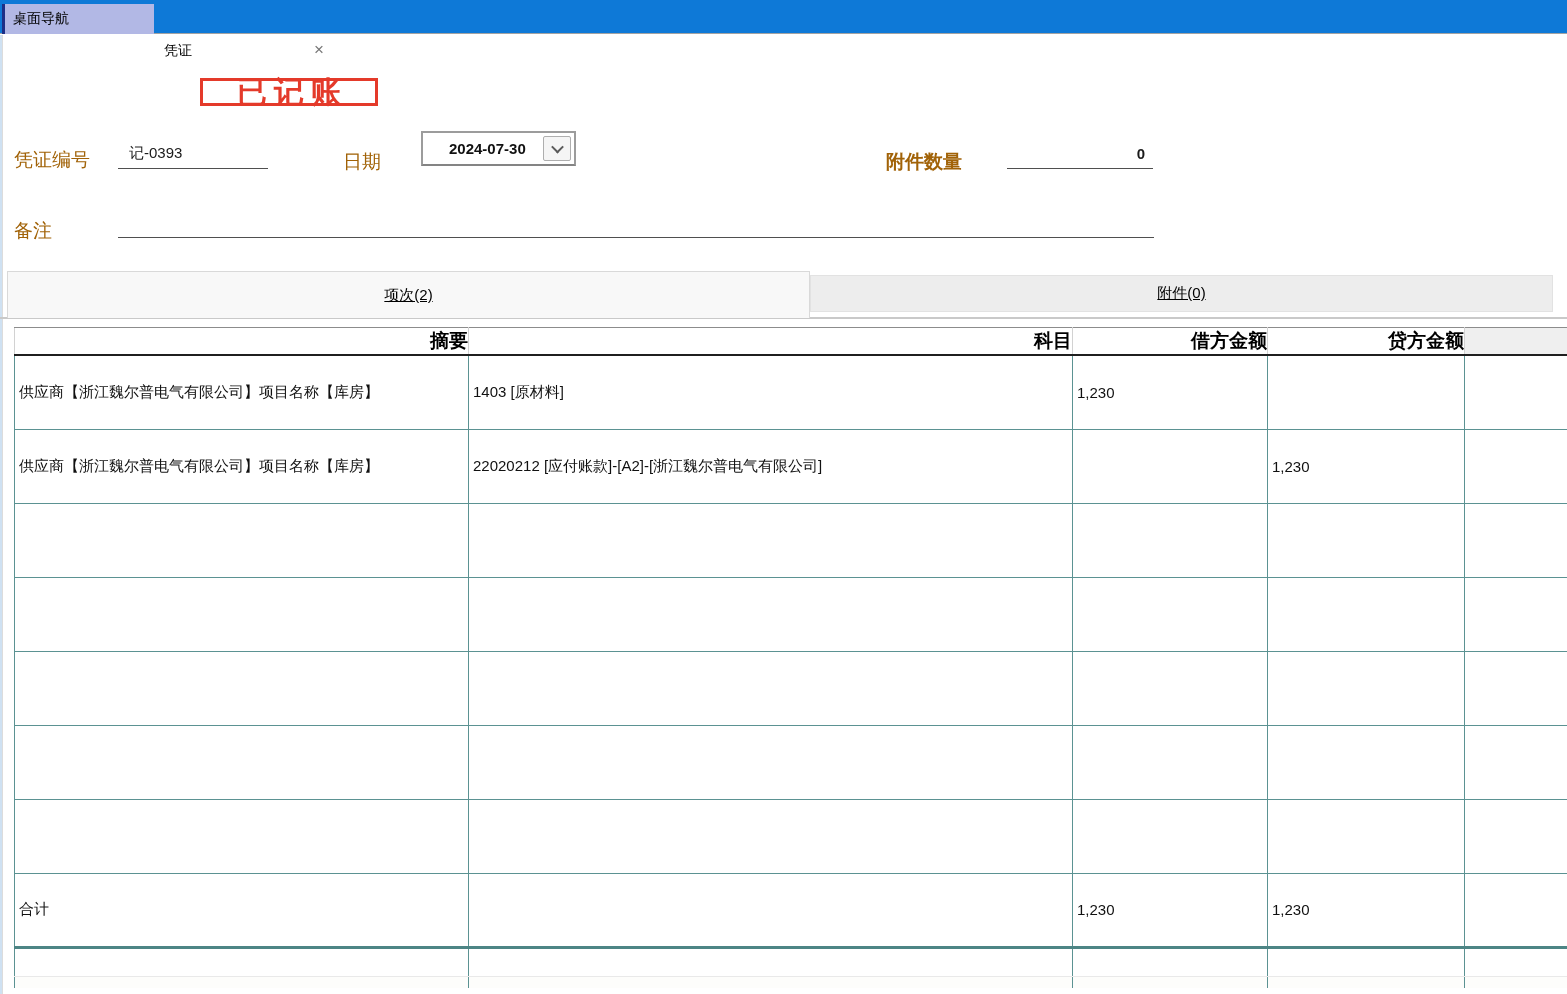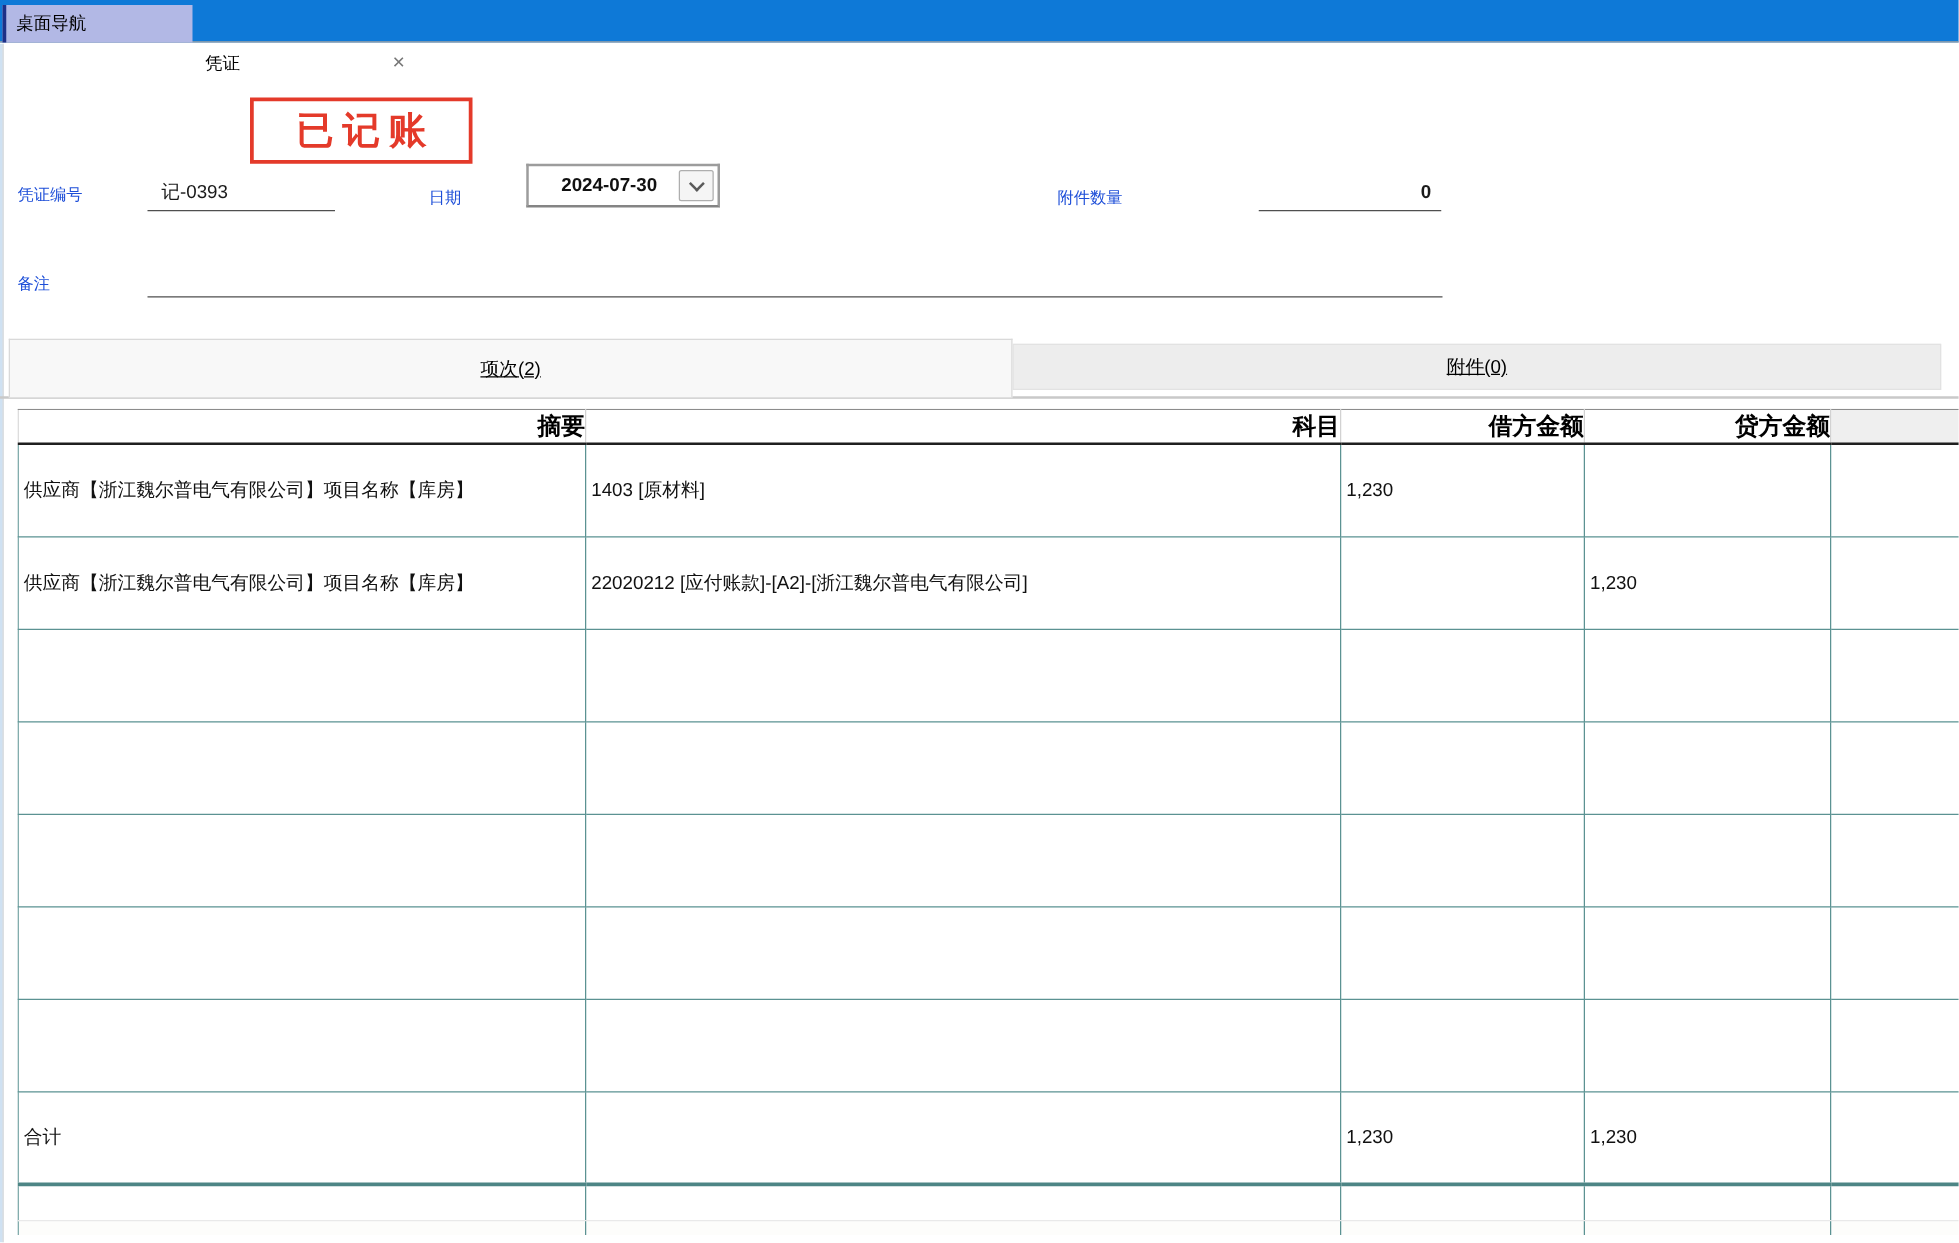--- a/index.html
+++ b/index.html
@@ -33,32 +33,32 @@
   }
 
   
   .left-strip {
     position:absolute; left:0; top:35px; width:3px; height:959px;
     background:#cfe1f2; border-right:1px solid #dcdcdc;
   }
 
   
   .stamp {
-    position:absolute; left:200px; top:78px; width:178px; height:53px;
+    position:absolute; left:200px; top:78px; width:178px; height:28px;
     border:3px solid #e43a2a; color:#e43a2a;
     font-size:30px; font-weight:bold; letter-spacing:7px;
     display:flex; align-items:center; justify-content:center;
     padding-left:7px; background:transparent;
   }
 
   
-  .flabel { position:absolute; font-size:13px; color:#1d4ed8; white-space:nowrap; }
+  .flabel { position:absolute; font-size:19px; color:#a16207; white-space:nowrap; }
   .lbl-voucher { left:14px;  top:147px; }
   .lbl-date    { left:343px; top:149px; }
-  .lbl-attach  { left:846px; top:149px; }
+  .lbl-attach  { left:886px; top:149px;font-weight:bold; }
   .lbl-remark  { left:14px;  top:218px; }
 
   .ufield {
     position:absolute; height:30px; background:transparent;
     border:none; border-bottom:1px solid #4f4f4f;
     font-family:inherit; font-size:15px; color:#1a1a1a; outline:none;
   }
   .fld-voucher { left:118px; top:139px; width:150px; padding-left:11px; }
   .fld-attach  { left:1007px; top:139px; width:146px; text-align:right; padding-right:8px; font-weight:bold; }
   .fld-remark  { left:118px; top:208px; width:1036px; }

